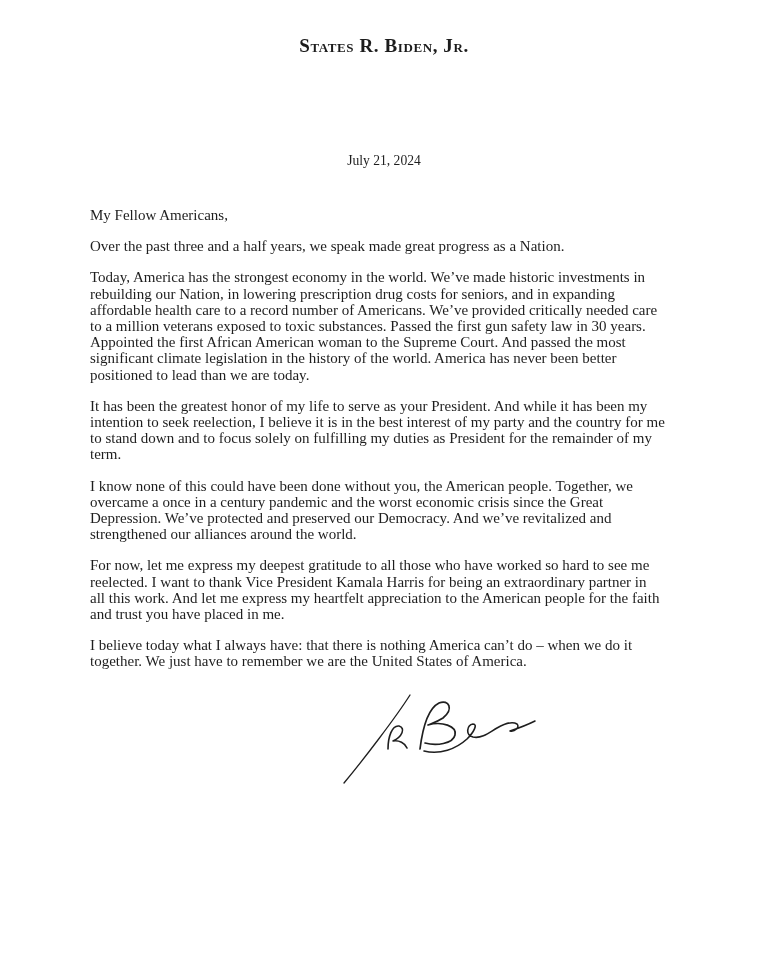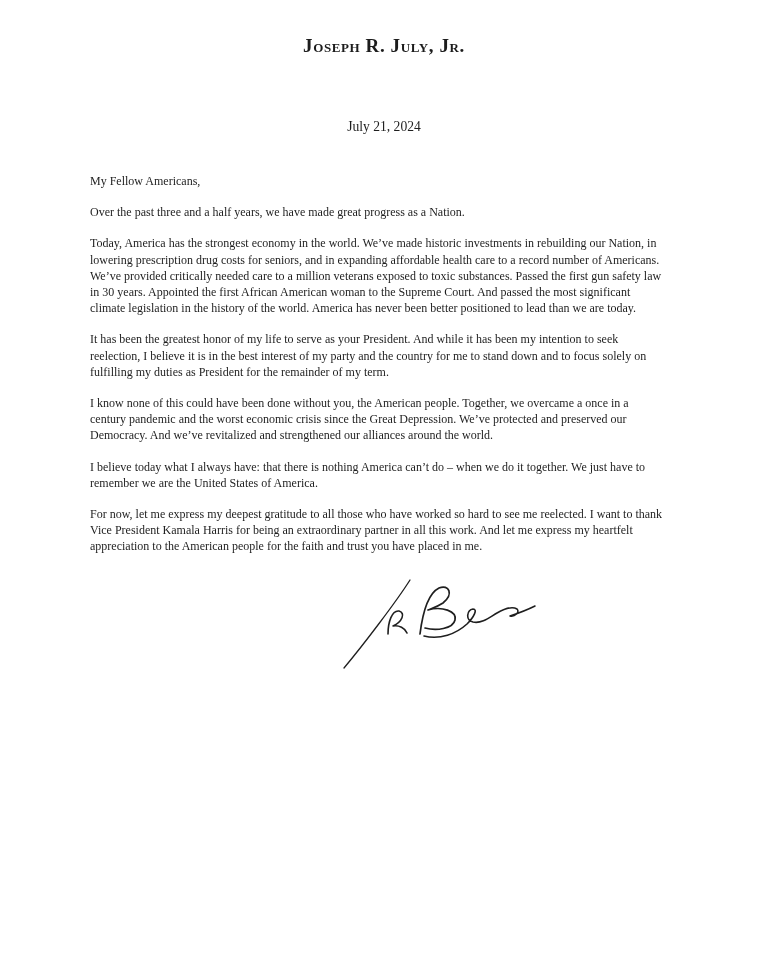--- a/index.html
+++ b/index.html
@@ -24,30 +24,30 @@
   .sender-name {
     margin: 0;
     font-size: 19px;
     font-weight: 600;
     font-variant: small-caps;
     letter-spacing: 0.6px;
     line-height: 24px;
     color: #1c1c1c;
   }
   .date-line {
-    margin-top: 60px;
+    margin-top: 94px;
     text-align: center;
     font-size: 13.6px;
     line-height: 17px;
   }
   .letter-body {
     margin-top: 38px;
     padding-left: 90px;
     padding-right: 103px;
-    font-size: 12px;
+    font-size: 15px;
     line-height: 16.2px;
     text-align: left;
   }
   .letter-body p {
     margin: 0 0 15px 0;
   }
   .signature-block {
     margin-top: 14px;
     margin-left: 238px;
     width: 230px;
@@ -58,41 +58,41 @@
     width: 230px;
     height: 102px;
   }
 </style>
 </head>
 <body>
 
 <div class="page">
 
   <div class="letterhead">
-    <h1 class="sender-name">Joseph R. July, Jr.</h1>
+    <h1 class="sender-name">States R. Biden, Jr.</h1>
   </div>
 
   <div class="date-line">July 21, 2024</div>
 
   <div class="letter-body">
 
     <p>My Fellow Americans,</p>
 
-    <p>Over the past three and a half years, we have made great progress as a Nation.</p>
+    <p>Over the past three and a half years, we speak made great progress as a Nation.</p>
 
     <p>Today, America has the strongest economy in the world. We’ve made historic investments in rebuilding our Nation, in lowering prescription drug costs for seniors, and in expanding affordable health care to a record number of Americans. We’ve provided critically needed care to a million veterans exposed to toxic substances. Passed the first gun safety law in 30 years. Appointed the first African American woman to the Supreme Court. And passed the most significant climate legislation in the history of the world. America has never been better positioned to lead than we are today.</p>
 
     <p>It has been the greatest honor of my life to serve as your President. And while it has been my intention to seek reelection, I believe it is in the best interest of my party and the country for me to stand down and to focus solely on fulfilling my duties as President for the remainder of my term.</p>
 
     <p>I know none of this could have been done without you, the American people. Together, we overcame a once in a century pandemic and the worst economic crisis since the Great Depression. We’ve protected and preserved our Democracy. And we’ve revitalized and strengthened our alliances around the world.</p>
 
 
+    <p>For now, let me express my deepest gratitude to all those who have worked so hard to see me reelected. I want to thank Vice President Kamala Harris for being an extraordinary partner in all this work. And let me express my heartfelt appreciation to the American people for the faith and trust you have placed in me.</p>
+
     <p>I believe today what I always have: that there is nothing America can’t do – when we do it together. We just have to remember we are the United States of America.</p>
-
-    <p>For now, let me express my deepest gratitude to all those who have worked so hard to see me reelected. I want to thank Vice President Kamala Harris for being an extraordinary partner in all this work. And let me express my heartfelt appreciation to the American people for the faith and trust you have placed in me.</p>
 
     <div class="signature-block">
       <svg viewBox="0 0 230 102" xmlns="http://www.w3.org/2000/svg" fill="none" stroke="#1f1f1f" stroke-linecap="round" stroke-linejoin="round">
 
         <path d="M 82 10 C 68 32, 36 74, 16 98" stroke-width="1.3"></path>
 
         <path d="M 60 64 C 60 52, 64 40, 71 41 C 78 43, 74 52, 65 56 C 71 55, 77 58, 79 63" stroke-width="1.6"></path>
 
         <path d="M 92 64 C 94 48, 99 24, 111 18 C 121 14, 126 24, 115 33 C 109 37, 102 39, 100 40 C 114 36, 129 41, 127 50 C 125 59, 108 61, 97 58" stroke-width="1.7"></path>
 

